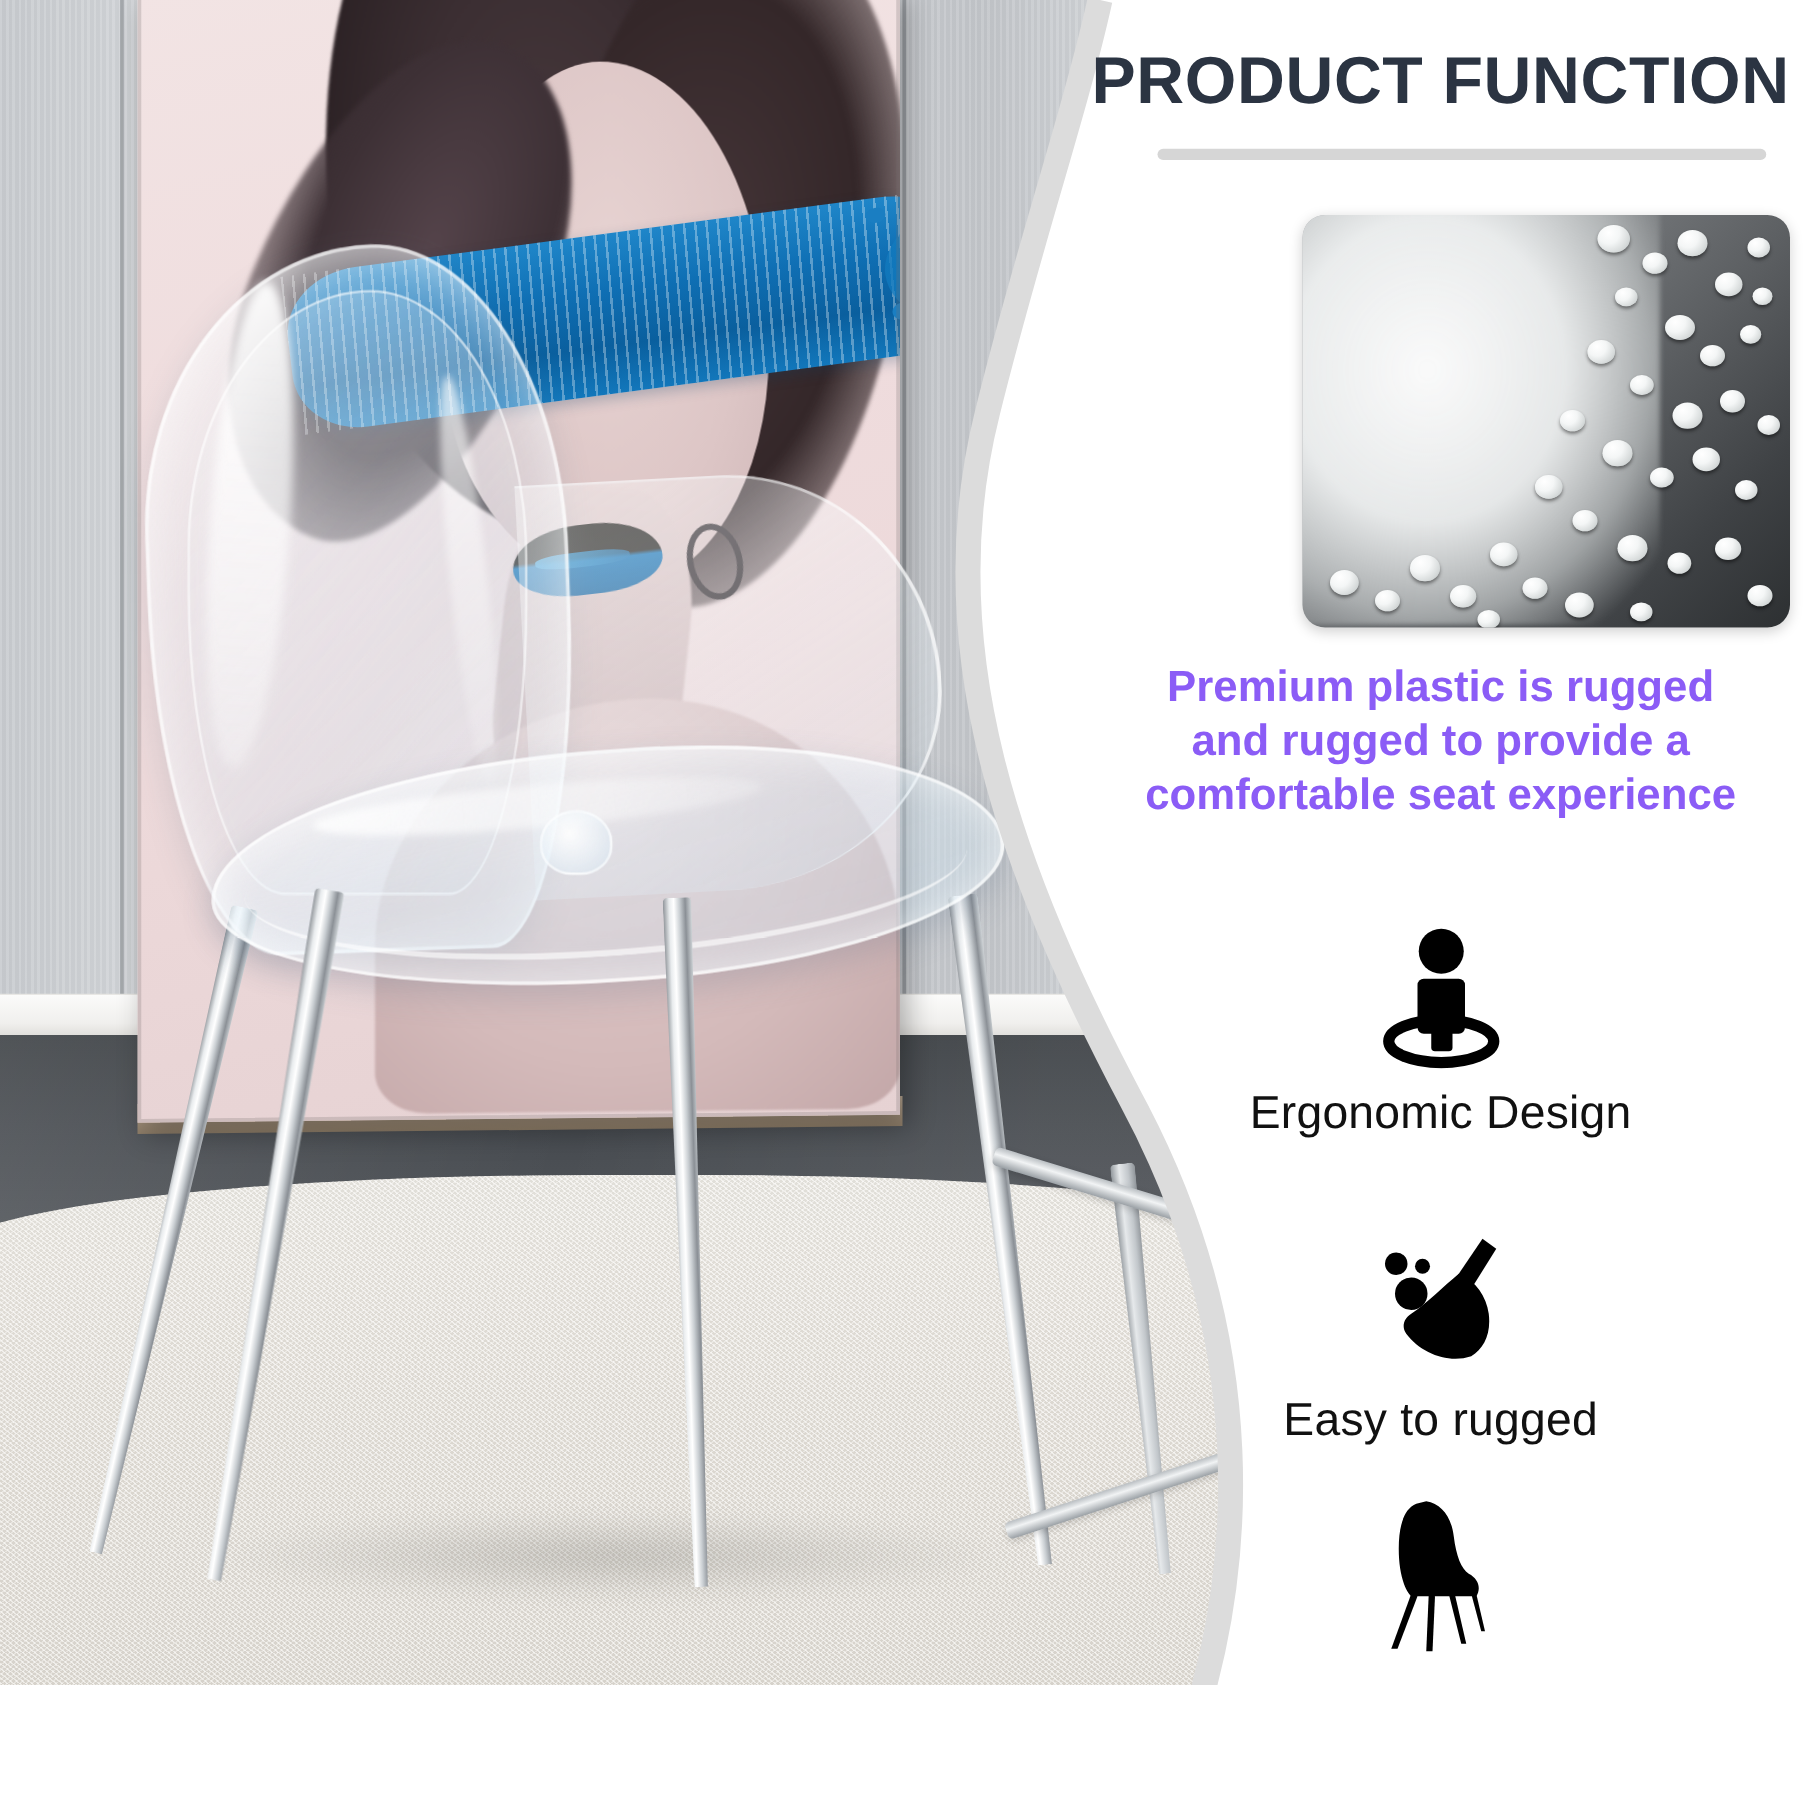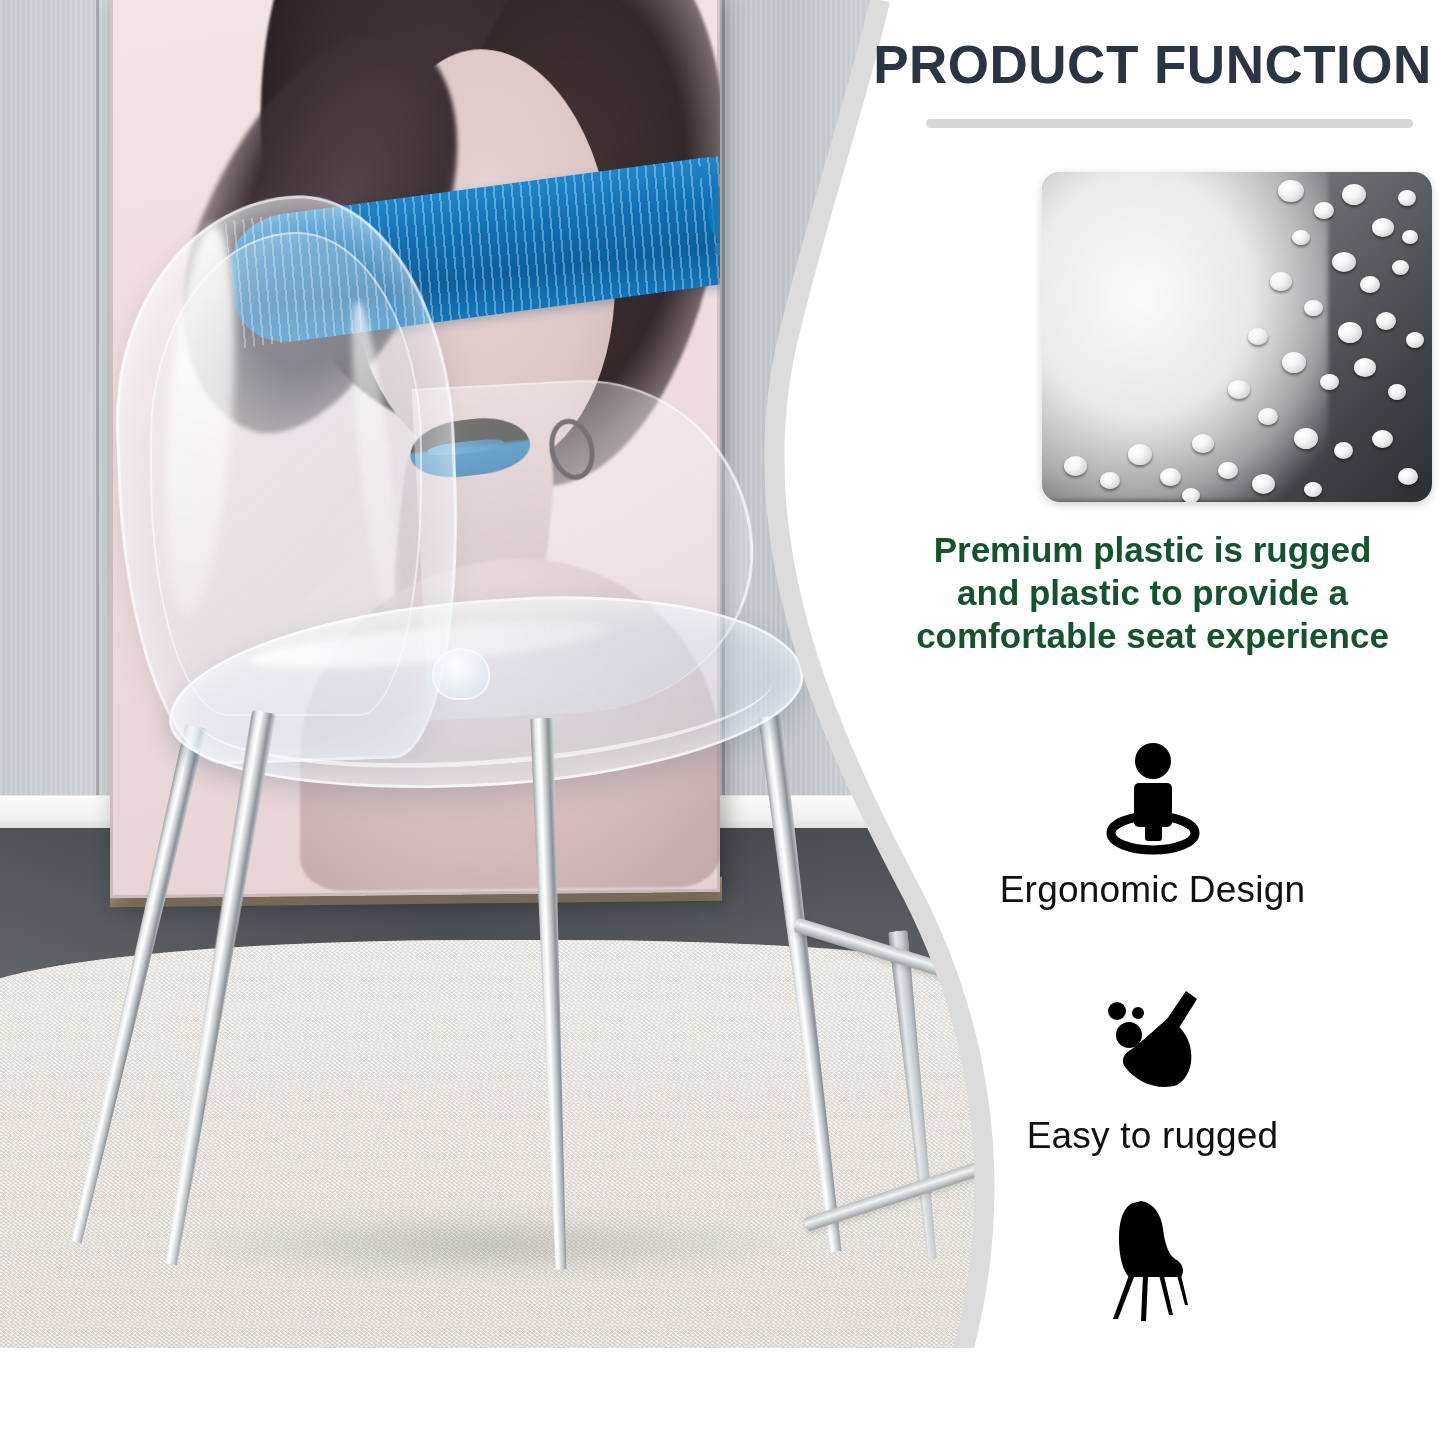--- a/index.html
+++ b/index.html
@@ -178,21 +178,21 @@
         background:linear-gradient(135deg,#8a8d90 0%,#7b7e81 28%,#5d6063 55%,#3f4245 80%,#2d3032 100%);
         box-shadow:0 3px 10px rgba(0,0,0,.18);}
   .pellet{position:absolute;border-radius:50%;
         background:radial-gradient(circle at 34% 28%,#ffffff 0%,#f4f6f6 38%,#d8dcdc 70%,#b9bfbf 100%);
         box-shadow:0 2px 3px rgba(0,0,0,.45);}
   .pellet-mass{position:absolute;left:-14px;top:-12px;width:300px;height:340px;
         background:radial-gradient(ellipse at 38% 40%,rgba(255,255,255,.96) 0%,rgba(248,250,250,.88) 42%,rgba(226,230,230,.55) 68%,rgba(200,205,205,0) 88%);
         filter:blur(2px);}
 
   .caption{position:absolute;left:20px;top:528px;width:545px;text-align:center;
-        font-size:35px;line-height:43px;font-weight:700;color:#14532d;}
+        font-size:35px;line-height:43px;font-weight:700;color:#8b5cf6;}
 
   .feature{position:absolute;left:0;width:585px;text-align:center;}
   .feature-icon{display:block;margin:0 auto;}
   .feature-label{font-size:37px;font-weight:400;color:#111111;letter-spacing:.2px;}
 
   .f1{top:735px;} .f2{top:985px;} .f3{top:1195px;}
   .f1 .feature-label{margin-top:14px;}
   .f2 .feature-label{margin-top:22px;}
   .f3 .feature-label{margin-top:20px;}
 </style>
@@ -312,21 +312,21 @@
       <div class="pellet" style="left:22px;top:284px;width:23px;height:20px;"></div>
       <div class="pellet" style="left:140px;top:316px;width:18px;height:15px;"></div>
       <div class="pellet" style="left:262px;top:310px;width:18px;height:15px;"></div>
       <div class="pellet" style="left:356px;top:296px;width:20px;height:17px;"></div>
       <div class="pellet" style="left:364px;top:160px;width:18px;height:16px;"></div>
       <div class="pellet" style="left:360px;top:58px;width:16px;height:14px;"></div>
     </div>
 
     <div class="caption">
       <div>Premium plastic is rugged</div>
-      <div>and plastic to provide a</div>
+      <div>and rugged to provide a</div>
       <div>comfortable seat experience</div>
     </div>
 
     <div class="feature f1">
       <svg class="feature-icon" width="120" height="120" viewBox="0 0 120 120">
         <ellipse cx="60" cy="98" rx="42" ry="17" fill="none" stroke="#000" stroke-width="9"></ellipse>
         <circle cx="60" cy="26" r="18" fill="#000"></circle>
         <rect x="41" y="48" width="38" height="44" rx="5" fill="#000"></rect>
         <rect x="52" y="78" width="17" height="28" rx="3" fill="#000"></rect>
       </svg>

